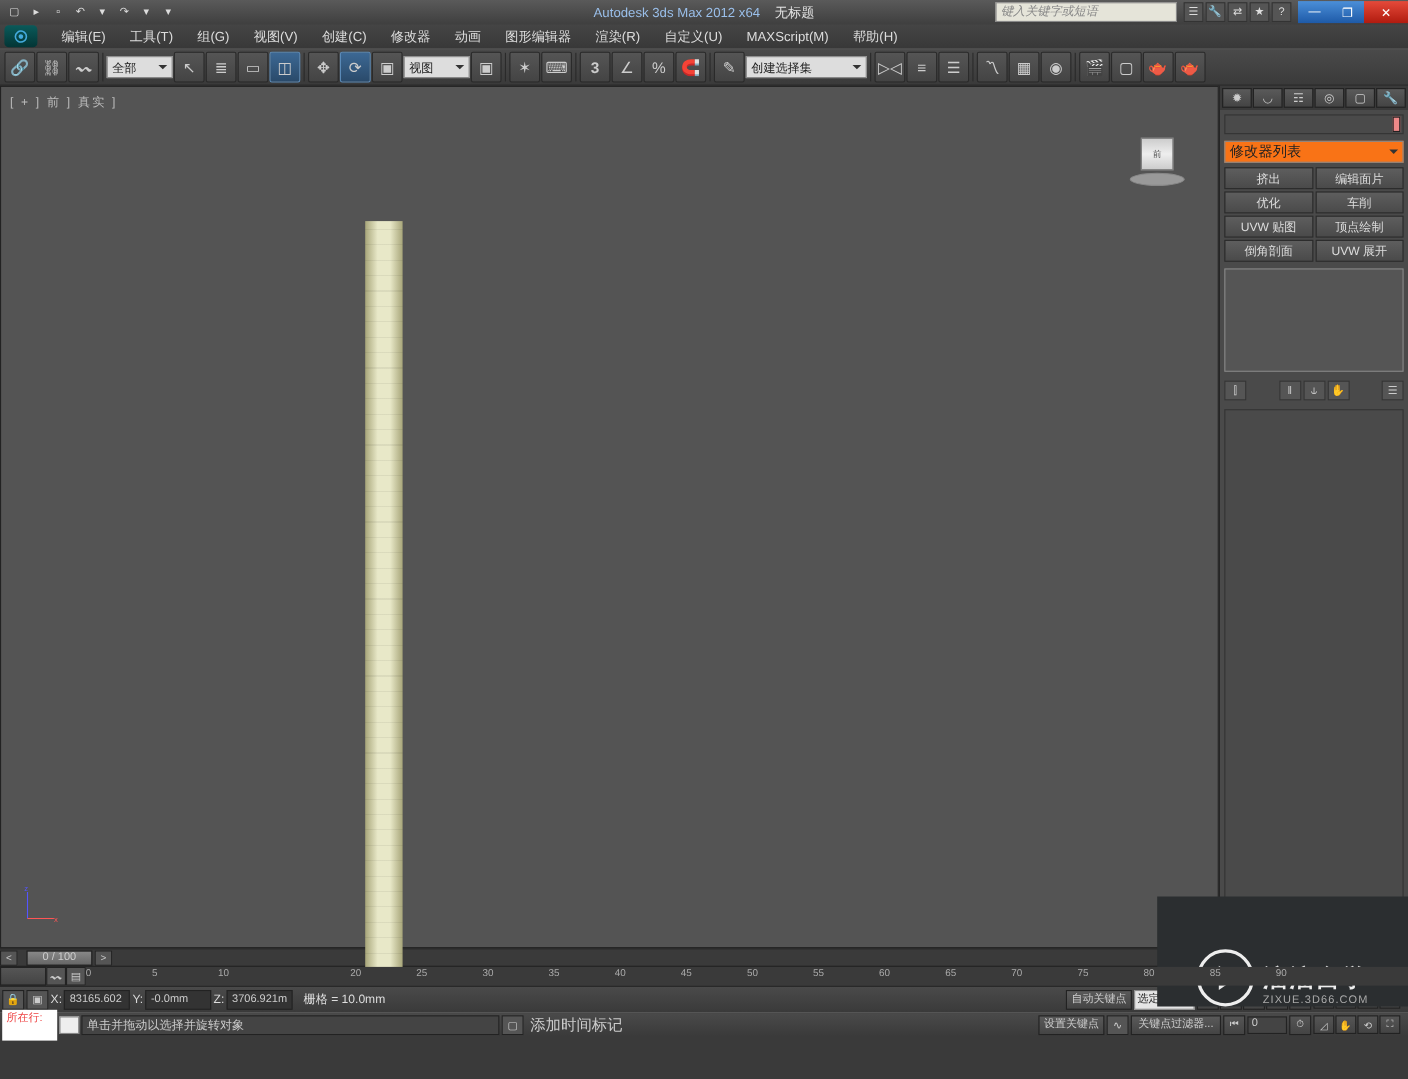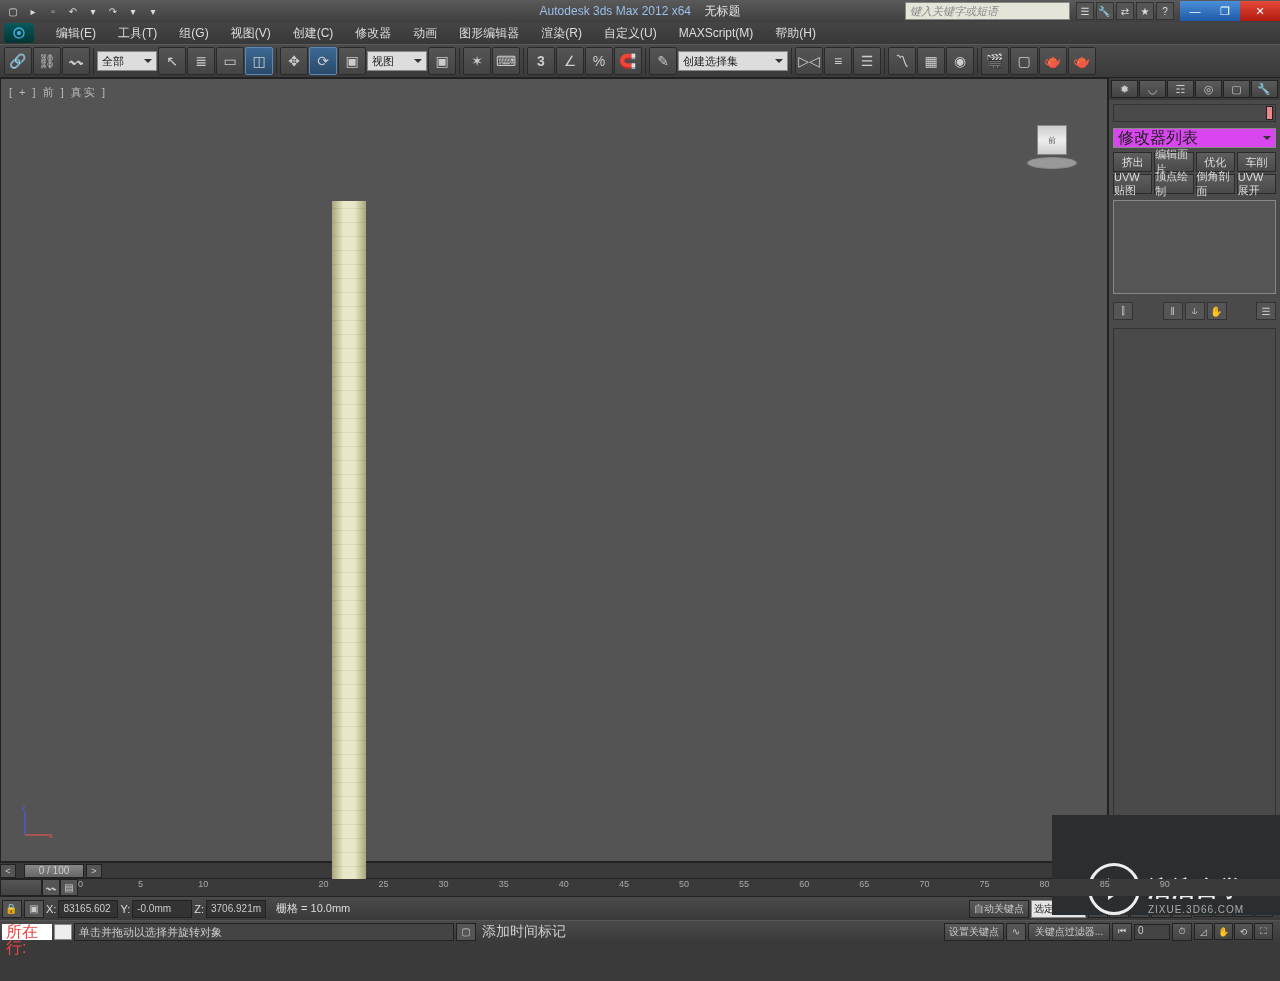--- a/index.html
+++ b/index.html
@@ -47,22 +47,22 @@
 .cyl{position:absolute;left:331px;top:122px;width:34px;height:680px;background:linear-gradient(90deg,#a8a67a,#e8e8c8,#e8e8c8,#a8a67a)}
 .cyl::before{content:"";position:absolute;top:0;left:0;right:0;bottom:0;background:repeating-linear-gradient(0deg,rgba(0,0,0,0.06) 0,rgba(0,0,0,0.06) 1px,transparent 1px,transparent 14px)}
 
 
 .right-panel{width:172px;background:#4a4a4a;border-left:1px solid #222;display:flex;flex-direction:column}
 .rp-tabs{height:22px;display:flex;padding:2px;gap:1px;background:#3a3a3a}
 .rp-tab{flex:1;background:linear-gradient(#5a5a5a,#444);border:1px solid #222;display:flex;align-items:center;justify-content:center;font-size:11px}
 .rp-name{margin:4px;height:18px;background:#4a4a4a;border:1px solid #333;display:flex;align-items:center}
 .rp-name input{flex:1;background:transparent;border:none;color:#ccc;padding:0 4px;font-size:11px}
 .rp-name .color-sw{width:16px;height:14px;background:#e88;border:1px solid #222;margin:0 2px}
-.rp-dd{margin:2px 4px;height:20px;background:#d946ef;border:1px solid #888;display:flex;align-items:center;justify-content:space-between;padding:0 4px;color:#222;font-size:16px}
-.rp-btn-grid{display:grid;grid-template-columns:1fr 1fr 1fr 1fr;gap:2px;padding:2px 4px}
+.rp-dd{margin:2px 4px;height:20px;background:#f97316;border:1px solid #888;display:flex;align-items:center;justify-content:space-between;padding:0 4px;color:#222;font-size:13px}
+.rp-btn-grid{display:grid;grid-template-columns:1fr 1fr;gap:2px;padding:2px 4px}
 .rp-btn{height:20px;background:linear-gradient(#5e5e5e,#4a4a4a);border:1px solid #2a2a2a;display:flex;align-items:center;justify-content:center;font-size:11px;color:#ddd}
 .rp-preview{margin:4px;height:94px;background:#555;border:1px solid #888}
 .rp-icon-row{display:flex;justify-content:space-between;padding:4px;gap:2px}
 .rp-icon-row .rico{width:20px;height:18px;background:#555;border:1px solid #333;display:flex;align-items:center;justify-content:center;font-size:10px}
 .rp-rollout-area{flex:1;margin:4px;background:#4a4a4a;border:1px solid #333}
 
 
 .timeline{height:16px;background:#3a3a3a;display:flex;align-items:center;border-top:1px solid #222}
 .tl-arrow{width:16px;height:14px;background:#555;border:1px solid #222;display:flex;align-items:center;justify-content:center;font-size:9px}
 .tl-slider{width:60px;height:14px;background:linear-gradient(#888,#666);border:1px solid #222;font-size:10px;text-align:center;line-height:12px;margin-left:8px}
@@ -83,21 +83,21 @@
 .grid-lbl{padding:0 8px;font-size:11px;color:#ddd}
 .key-btn{width:60px;height:18px;background:linear-gradient(#5a5a5a,#444);border:1px solid #222;font-size:10px;text-align:center;line-height:16px}
 .sel-dd{width:55px;height:18px;background:#e5e5e5;border:1px solid #888;color:#222;font-size:10px;padding:0 2px;line-height:16px}
 .play-btns{display:flex;gap:1px}
 .play-btns .pb{width:20px;height:18px;background:linear-gradient(#555,#444);border:1px solid #222;display:flex;align-items:center;justify-content:center;font-size:9px}
 .frame-in{width:36px;height:16px;background:#444;border:1px solid #222;color:#ccc;font-size:10px;padding:0 3px}
 .nav-btns{display:flex;flex-wrap:wrap;width:84px;gap:1px}
 .nav-btns .nb{width:19px;height:17px;background:linear-gradient(#555,#444);border:1px solid #222;display:flex;align-items:center;justify-content:center;font-size:9px}
 
 .status2{height:22px;background:linear-gradient(#4a4a4a,#3a3a3a);display:flex;align-items:center;padding:0 2px;gap:2px;border-top:1px solid #555}
-.script-lbl{width:50px;font-size:16px;color:#e44;padding:0 4px;background:#fff;height:16px;line-height:16px}
+.script-lbl{width:50px;font-size:10px;color:#e44;padding:0 4px;background:#fff;height:28px;line-height:16px}
 .script-in{width:18px;height:16px;background:#eee;border:1px solid #888}
 .prompt{flex:1;height:18px;background:#444;border:1px solid #222;padding:0 4px;font-size:11px;color:#ccc;line-height:16px}
 .canvas-svg{position:absolute;inset:0;pointer-events:none}
 
 
 .watermark{position:absolute;right:0;bottom:66px;width:228px;height:100px;background:#2b2e30;display:flex;align-items:flex-end;justify-content:center;gap:8px;padding:0 10px}
 .wm-play{width:52px;height:52px;border:3px solid #eee;border-radius:50%;display:flex;align-items:center;justify-content:center}
 .wm-play::after{content:"";border-left:16px solid #eee;border-top:11px solid transparent;border-bottom:11px solid transparent;margin-left:4px}
 .wm-txt{display:flex;flex-direction:column;align-items:center;color:#eee}
 .wm-txt .big{font-size:22px;font-weight:bold;letter-spacing:2px}

